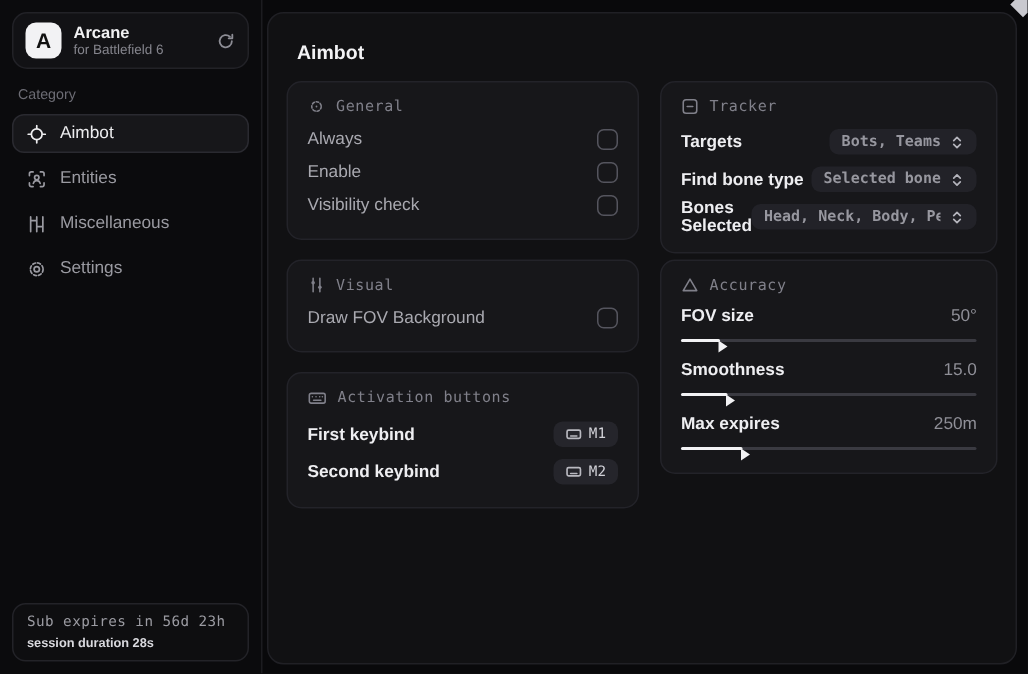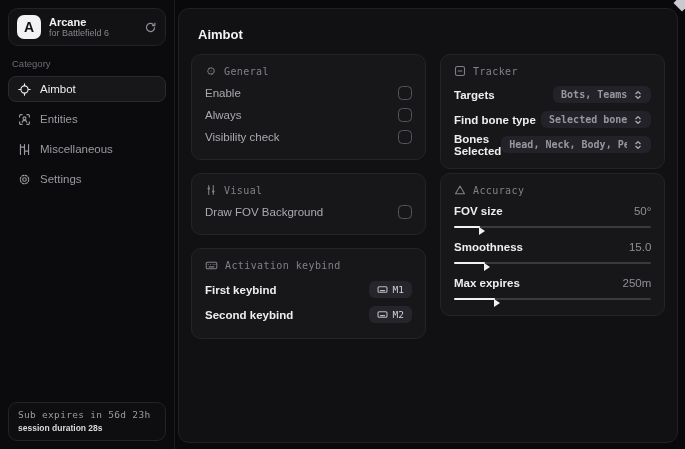--- a/index.html
+++ b/index.html
@@ -220,25 +220,25 @@
           <div class="card-head mono">
             <span class="hicon">
               <svg width="12" height="12" viewBox="0 0 16 16" fill="none" stroke="currentColor" stroke-width="1.4" stroke-linecap="round">
                 <circle cx="8" cy="8" r="4.2" stroke-dasharray="2.2 1.6"></circle>
                   <circle cx="8" cy="8" r="0.8" fill="currentColor" stroke="none"></circle>
               </svg>
             </span>
             <span>General</span>
           </div>
           <div class="row">
+            <span class="row-lbl-muted">Always</span>
+            <span class="checkbox"></span>
+          </div>
+          <div class="row">
             <span class="row-lbl-muted">Enable</span>
-            <span class="checkbox"></span>
-          </div>
-          <div class="row">
-            <span class="row-lbl-muted">Always</span>
             <span class="checkbox"></span>
           </div>
           <div class="row">
             <span class="row-lbl-muted">Visibility check</span>
             <span class="checkbox"></span>
           </div>
         </section>
 
         <section class="card">
           <div class="card-head mono">
@@ -258,21 +258,21 @@
         </section>
 
         <section class="card">
           <div class="card-head mono">
             <span class="hicon">
               <svg width="13" height="13" viewBox="0 0 16 16" fill="none" stroke="currentColor" stroke-width="1.3" stroke-linecap="round">
                 <rect x="1.5" y="4" width="13" height="8" rx="1.5"></rect>
                   <path d="M5 9.7h6M4 6.8h.01M7 6.8h.01M10 6.8h.01M12.2 6.8h.01"></path>
               </svg>
             </span>
-            <span>Activation keybind</span>
+            <span>Activation buttons</span>
           </div>
           <div class="row trow">
             <span class="row-lbl-bold">First keybind</span>
             <span class="keybtn mono">
               <span class="kicon">
                 <svg width="11" height="11" viewBox="0 0 16 16" fill="none" stroke="currentColor" stroke-width="1.6" stroke-linecap="round">
                   <rect x="1.5" y="4" width="13" height="8" rx="1.5"></rect>
                     <path d="M5 9.7h6"></path>
                 </svg>
               </span>

